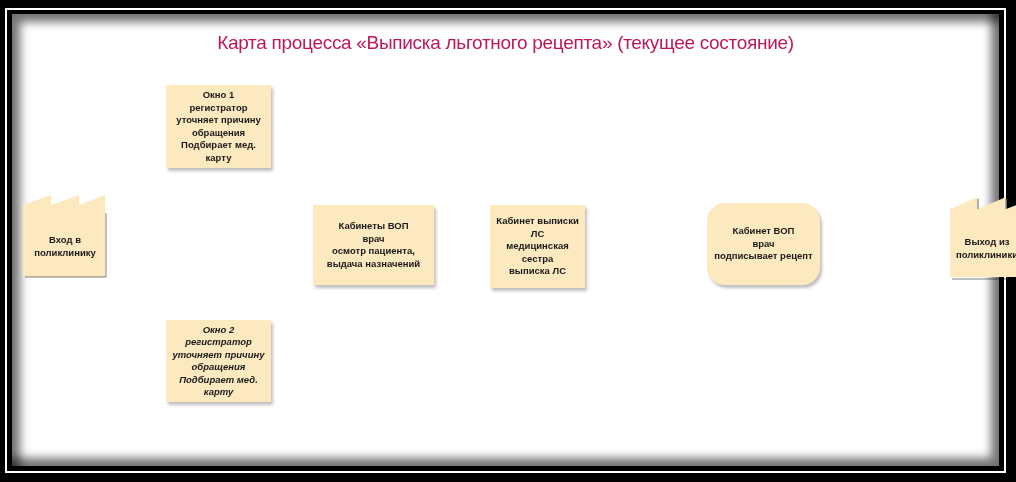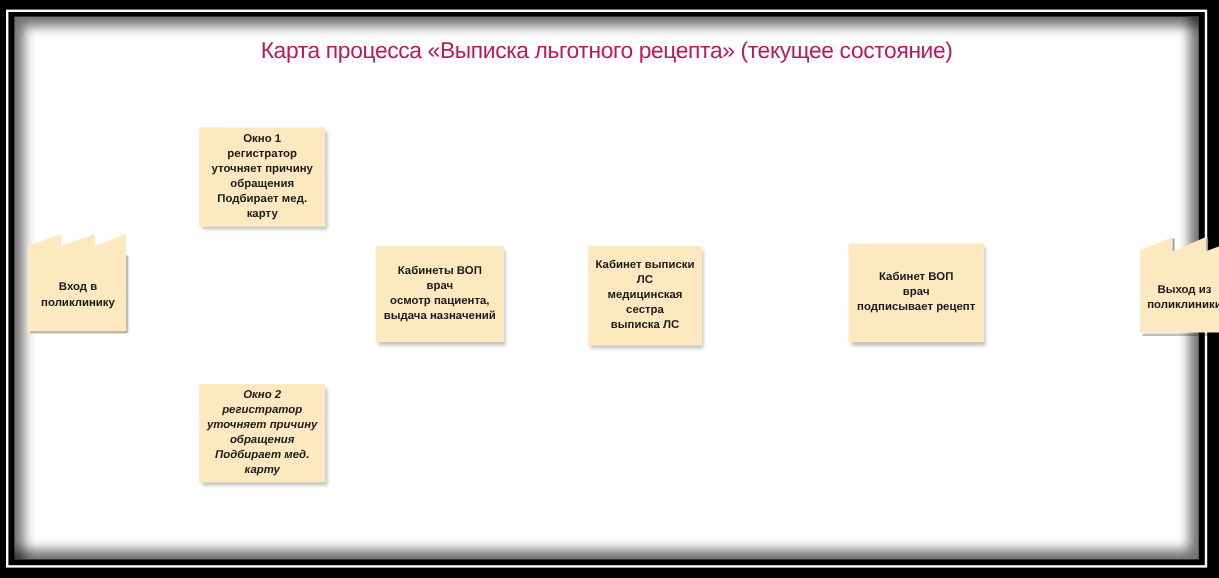--- a/index.html
+++ b/index.html
@@ -64,40 +64,40 @@
     <polygon points="0,14 28,2 28,14 56,2 56,14 88,2 88,82 0,82" fill="#fde9c0"></polygon>
     <line x1="28" y1="4" x2="28" y2="14" stroke="#999" stroke-width="1.5"></line>
     <line x1="56" y1="4" x2="56" y2="14" stroke="#999" stroke-width="1.5"></line>
     <line x1="89" y1="10" x2="89" y2="84" stroke="rgba(0,0,0,0.25)" stroke-width="2"></line>
     <line x1="2" y1="84" x2="89" y2="84" stroke="rgba(0,0,0,0.25)" stroke-width="2"></line>
   </svg>
   <div class="label">Выход из
 поликлиники</div>
 </div>
 
-<div class="note" style="left:166px; top:85px; width:105px; height:83px;margin-top:21px;">Окно 1
+<div class="note" style="left:166px; top:85px; width:105px; height:83px;">Окно 1
 регистратор
 уточняет причину
 обращения
 Подбирает мед.
 карту</div>
 
 <div class="note" style="left:166px; top:320px; width:105px; height:82px;font-style:italic;">Окно 2
 регистратор
 уточняет причину
 обращения
 Подбирает мед.
 карту</div>
 
-<div class="note" style="left:313px; top:205px; width:107px; height:80px;">Кабинеты ВОП
+<div class="note" style="left:313px; top:205px; width:121px; height:80px;">Кабинеты ВОП
 врач
 осмотр пациента,
 выдача назначений</div>
 
 <div class="note" style="left:490px; top:205px; width:95px; height:83px;">Кабинет выписки
 ЛС
 медицинская
 сестра
 выписка ЛС</div>
 
-<div class="note" style="left:707px; top:203px; width:113px; height:82px;">Кабинет ВОП
+<div class="note" style="left:707px; top:203px; width:113px; height:82px;border-radius:18px;">Кабинет ВОП
 врач
 подписывает рецепт</div>
 
 </body></html>

